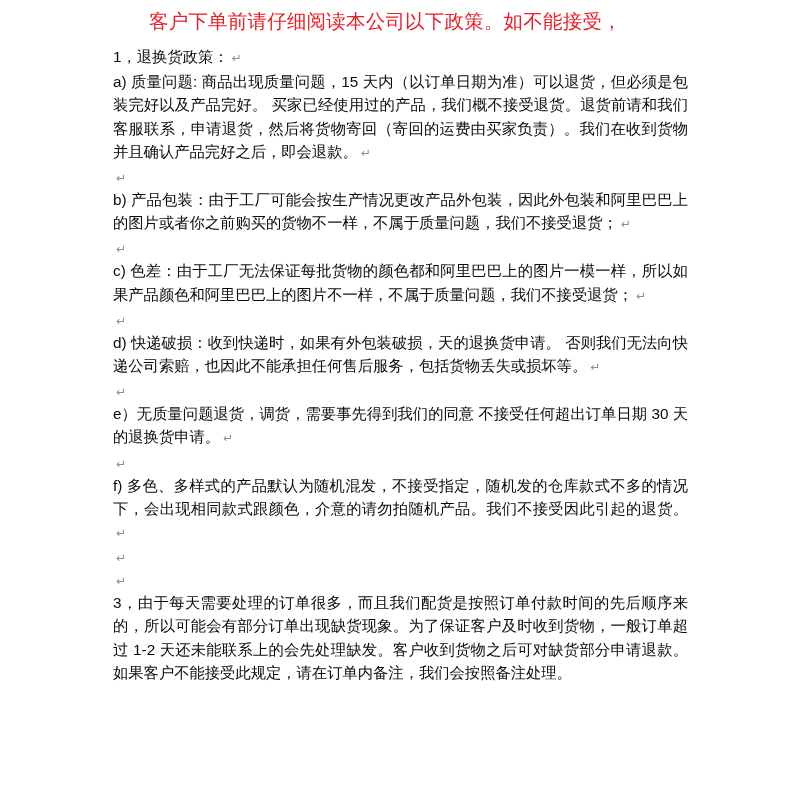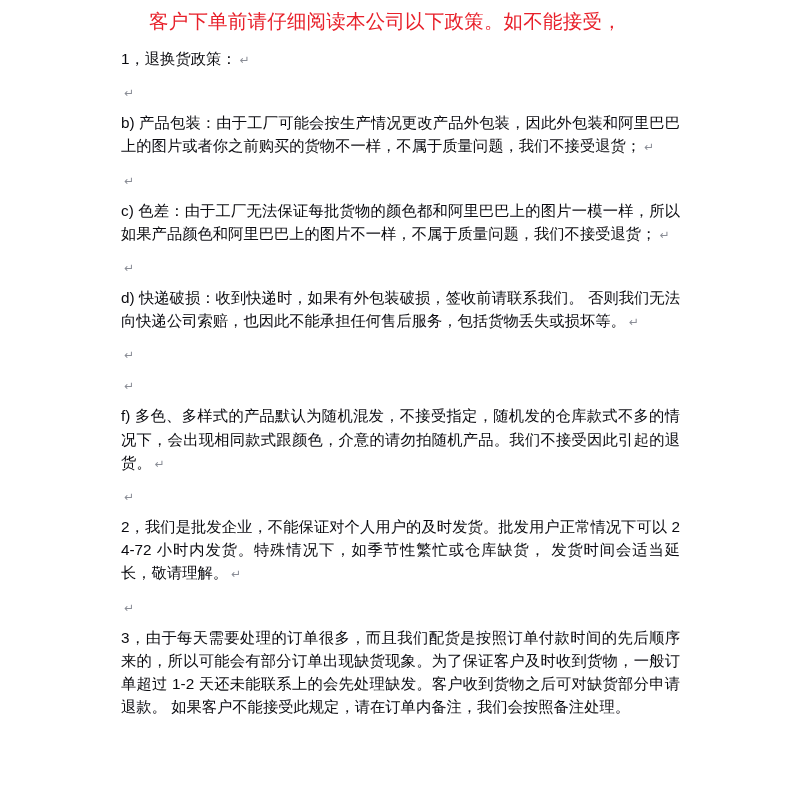--- a/index.html
+++ b/index.html
@@ -48,21 +48,21 @@
     text-indent: 36px;
   }
 
   
   .para {
     color: #0a0a0f;
     font-size: 15.3px;
     line-height: 23.2px;
     text-align: justify;
     text-align-last: left;
-    margin: 8px;
+    margin: 0;
     letter-spacing: 0px;
     word-break: break-all;
   }
 
   .blank {
     height: 23px;
     line-height: 23px;
     font-size: 15.3px;
   }
 
@@ -82,42 +82,43 @@
 
 <div class="page">
   <div class="doc-body">
 
     <div class="notice">
       <span class="ln first">客户下单前请仔细阅读本公司以下政策。如不能接受，</span>
     </div>
 
     <p class="para"><span>1，退换货政策：</span><span class="ret">↵</span></p>
 
+    <p class="para"><span>a) 质量问题: 商品出现质量问题，15 天内（以订单日期为准）可以退货，但必须是包装完好以及产品完好。 买家已经使用过的产品，我们概不接受退货。退货前请和我们客服联系，申请退货，然后将货物寄回（寄回的运费由买家负责）。我们在收到货物并且确认产品完好之后，即会退款。</span><span class="ret">↵</span></p>
 
     <p class="para blank"><span class="ret">↵</span></p>
 
     <p class="para"><span>b) 产品包装：由于工厂可能会按生产情况更改产品外包装，因此外包装和阿里巴巴上的图片或者你之前购买的货物不一样，不属于质量问题，我们不接受退货；</span><span class="ret">↵</span></p>
 
     <p class="para blank"><span class="ret">↵</span></p>
 
     <p class="para"><span>c) 色差：由于工厂无法保证每批货物的颜色都和阿里巴巴上的图片一模一样，所以如果产品颜色和阿里巴巴上的图片不一样，不属于质量问题，我们不接受退货；</span><span class="ret">↵</span></p>
 
     <p class="para blank"><span class="ret">↵</span></p>
 
-    <p class="para"><span>d) 快递破损：收到快递时，如果有外包装破损，签收前请联系我们。 否则我们无法向快递公司索赔，也因此不能承担任何售后服务，包括货物丢失或损坏等。</span><span class="ret">↵</span></p>
+    <p class="para"><span>d) 快递破损：收到快递时，如果有外包装破损，天的退换货申请。 否则我们无法向快递公司索赔，也因此不能承担任何售后服务，包括货物丢失或损坏等。</span><span class="ret">↵</span></p>
 
     <p class="para blank"><span class="ret">↵</span></p>
 
+    <p class="para"><span>e）无质量问题退货，调货，需要事先得到我们的同意 不接受任何超出订单日期 30 天的退换货申请。</span><span class="ret">↵</span></p>
 
     <p class="para blank"><span class="ret">↵</span></p>
 
     <p class="para"><span>f) 多色、多样式的产品默认为随机混发，不接受指定，随机发的仓库款式不多的情况下，会出现相同款式跟颜色，介意的请勿拍随机产品。我们不接受因此引起的退货。</span><span class="ret">↵</span></p>
 
     <p class="para blank"><span class="ret">↵</span></p>
 
-    <p class="para"><span>2，我们是批发企业，不能保证对个人用户的及时发货。批发用户正常情况下可以 24-72 小时内发货。特殊情况下，如季节性繁忙或仓库缺货， 发货时间会适当延长，敬请理解。</span><span class="ret">↵</span></p>
 
     <p class="para blank"><span class="ret">↵</span></p>
 
     <p class="para"><span>3，由于每天需要处理的订单很多，而且我们配货是按照订单付款时间的先后顺序来的，所以可能会有部分订单出现缺货现象。为了保证客户及时收到货物，一般订单超过 1-2 天还未能联系上的会先处理缺发。客户收到货物之后可对缺货部分申请退款。 如果客户不能接受此规定，请在订单内备注，我们会按照备注处理。</span></p>
 
   </div>
 </div>
 
 </body></html>

